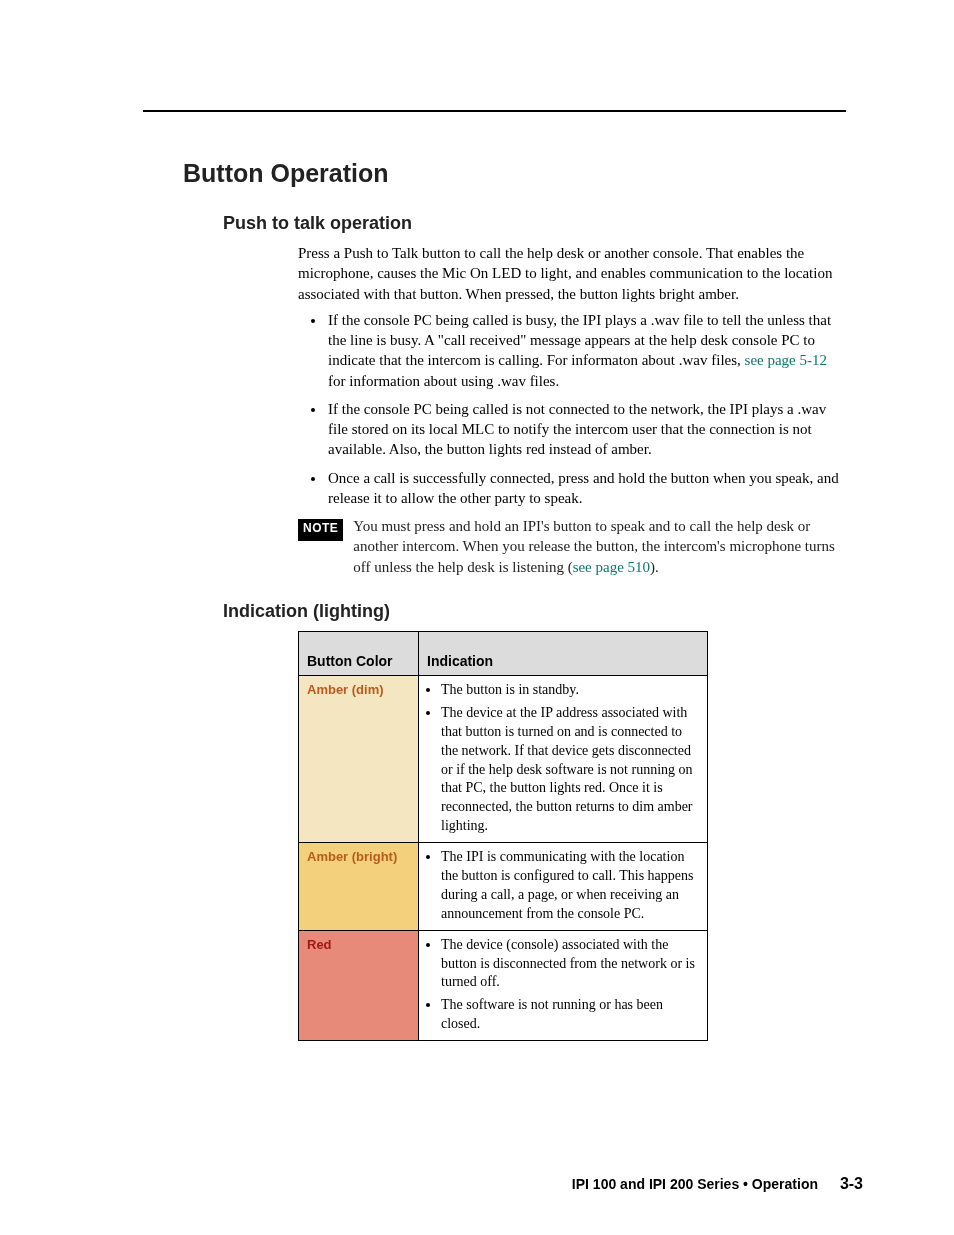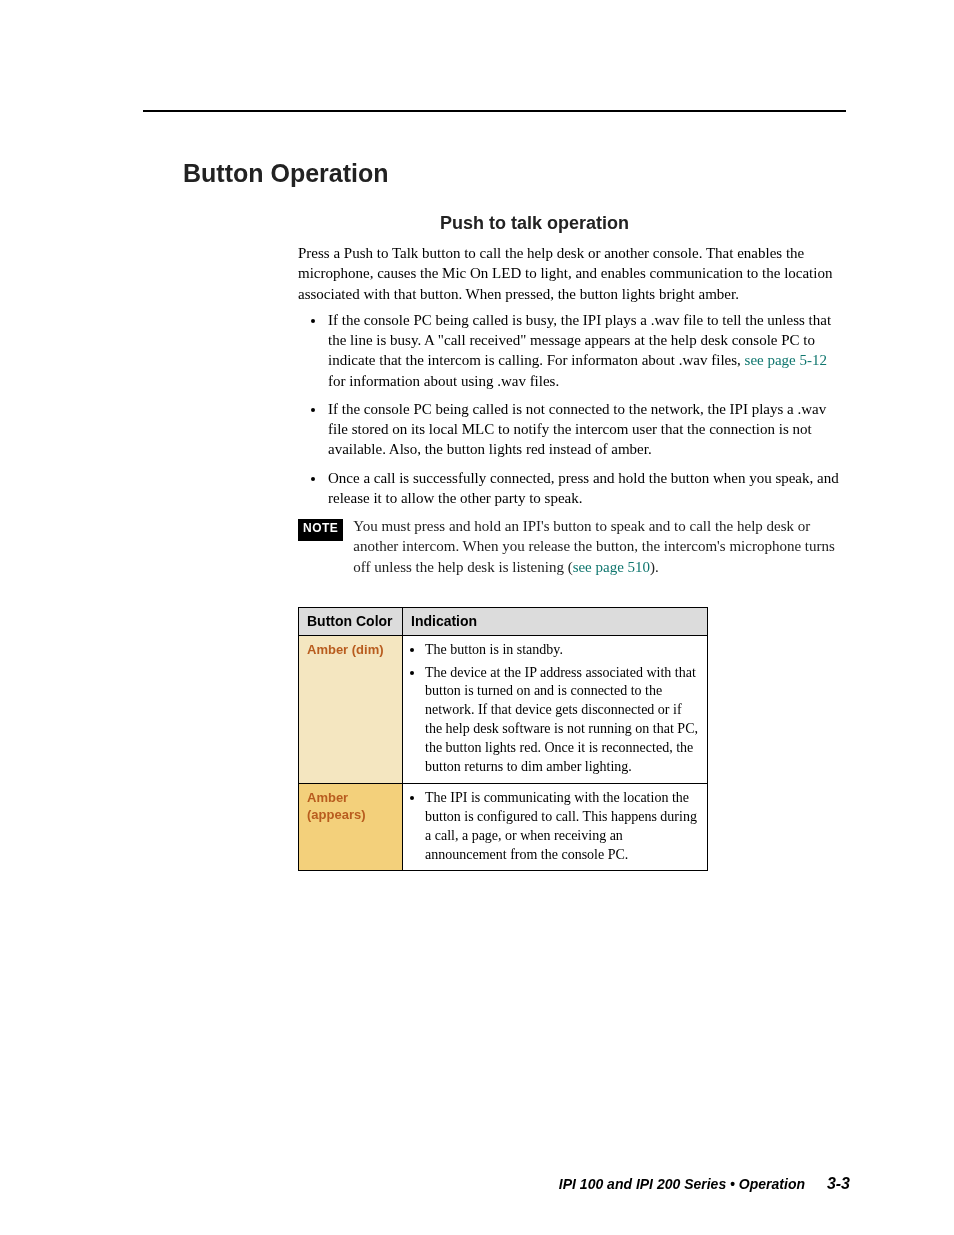--- a/index.html
+++ b/index.html
@@ -29,21 +29,20 @@
     margin-left: 75px;
     margin-bottom: 20px;
   }
   .h2 {
     font-family: Arial, Helvetica, sans-serif;
     font-weight: 800;
     font-size: 18px;
     color: #222;
     margin-left: 115px;
     margin-bottom: 8px;
-    text-align: center;
   }
   .body-block {
     margin-left: 190px;
     margin-right: 0;
   }
   .body-p {
     margin-bottom: 6px;
   }
   ul.bullets {
     list-style: disc;
@@ -90,46 +89,45 @@
     vertical-align: top;
     padding: 5px 8px 6px 8px;
     font-size: 14px;
   }
   table.indication th {
     font-family: Arial, Helvetica, sans-serif;
     font-weight: 800;
     text-align: left;
     background: #dcdcdc;
     font-size: 14px;
-    padding-top: 4px;
+    padding-top: 20px;
     padding-bottom: 4px;
   }
   table.indication td.colorcell {
     font-family: Arial, Helvetica, sans-serif;
     font-weight: 800;
     font-size: 13px;
-    width: 104px;
+    width: 120px;
   }
   .amber-dim { background: #f4e6c0; color: #b85c1e; }
   .amber-bright { background: #f3d07b; color: #b85c1e; }
   .red-cell { background: #e88a7a; color: #a01818; }
   ul.cell-list {
     list-style: disc;
     padding-left: 14px;
   }
   ul.cell-list li { margin-bottom: 4px; }
   ul.cell-list li:last-child { margin-bottom: 0; }
   .footer {
     position: absolute;
     bottom: 40px;
-    right: 104px;
+    right: 91px;
     font-family: Arial, Helvetica, sans-serif;
     font-weight: 700;
     font-size: 14px;
-    font-style: italic;
   }
   .footer .pg {
     font-size: 16px;
     margin-left: 18px;
   }
 </style>
 </head>
 <body>
 
 <div class="page">
@@ -157,47 +155,57 @@
 
   <div class="note-row">
     <div class="note-badge">NOTE</div>
     <div class="note-text">
       <span>You must press and hold an IPI's button to speak and to call the help desk or another intercom.  When you release the button, the intercom's microphone turns off unless the help desk is listening (</span><span class="link">see page 510</span><span>).</span>
     </div>
   </div>
 
   <div style="height:22px"></div>
 
+  <div class="h2">Indication (lighting)</div>
 
   <div class="table-wrap">
     <table class="indication">
       <thead>
         <tr>
           <th>Button Color</th>
           <th>Indication</th>
         </tr>
       </thead>
       <tbody>
         <tr>
           <td class="colorcell amber-dim">Amber (dim)</td>
           <td>
             <ul class="cell-list">
               <li>The button is in standby.</li>
               <li>The device at the IP address associated with that button is turned on and is connected to the network.  If that device gets disconnected or if the help desk software is not running on that PC, the button lights red.  Once it is reconnected, the button returns to dim amber lighting.</li>
             </ul>
           </td>
         </tr>
         <tr>
-          <td class="colorcell amber-bright">Amber (appears)</td>
+          <td class="colorcell amber-bright">Amber (bright)</td>
           <td>
             <ul class="cell-list">
               <li>The IPI is communicating with the location the button is configured to call.  This happens during a call, a page, or when receiving an announcement from the console PC.</li>
             </ul>
           </td>
         </tr>
+        <tr>
+          <td class="colorcell red-cell">Red</td>
+          <td>
+            <ul class="cell-list">
+              <li>The device (console) associated with the button is disconnected from the network or is turned off.</li>
+              <li>The software is not running or has been closed.</li>
+            </ul>
+          </td>
+        </tr>
       </tbody>
     </table>
   </div>
 </div>
 
 <div class="footer">
   <span>IPI 100 and IPI 200 Series • Operation</span>
   <span class="pg">3-3</span>
 </div>
 

